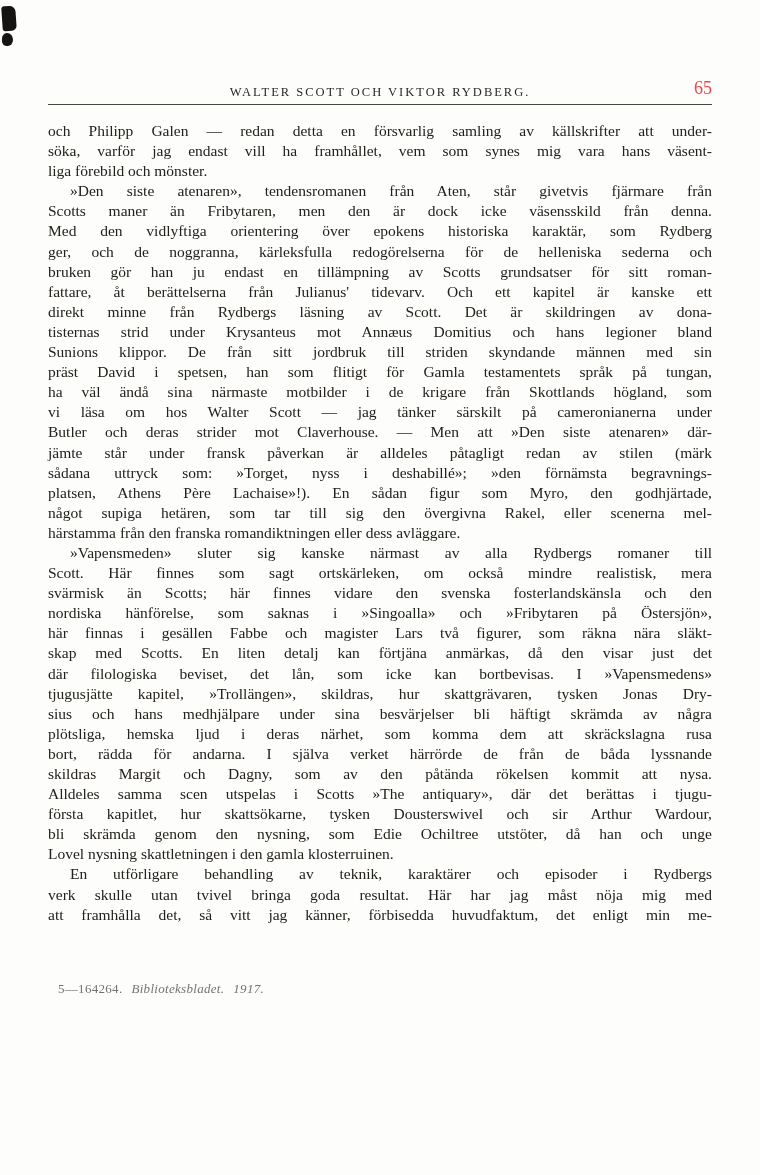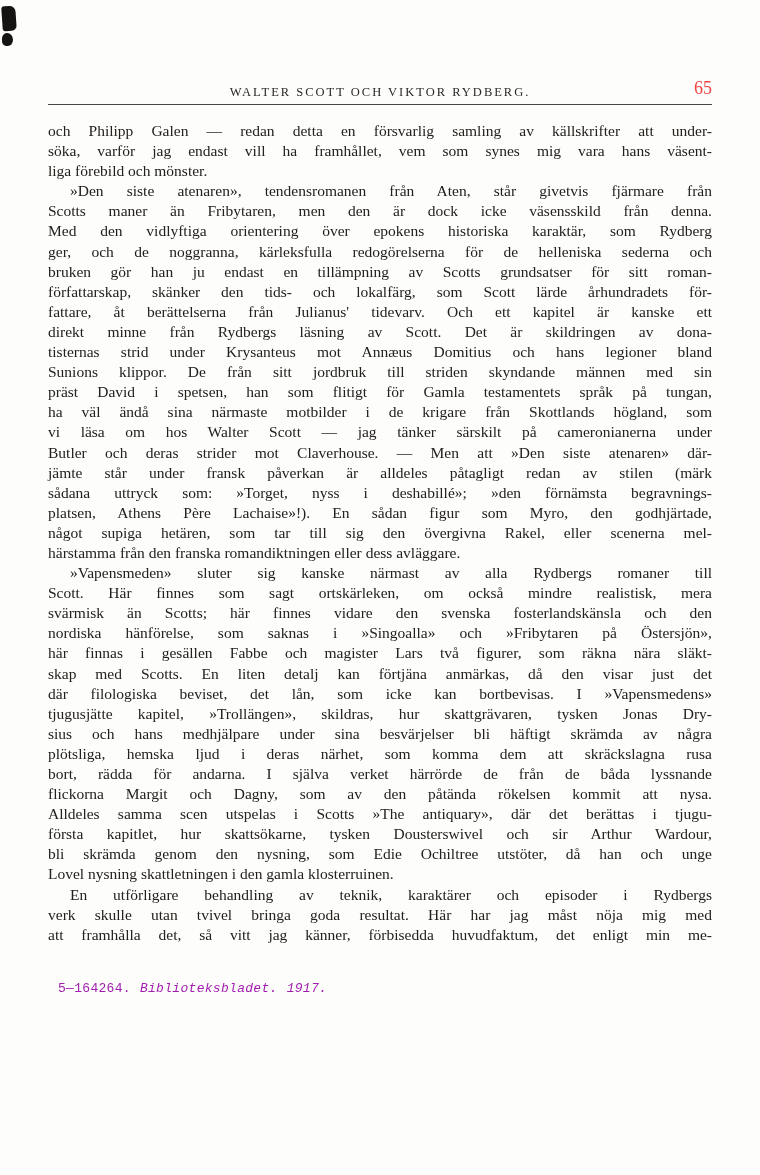--- a/index.html
+++ b/index.html
@@ -61,23 +61,22 @@
     white-space: normal;
   }
   .line.endline { text-align-last: left; }
   .line.indent { text-indent: 22px; }
 
   .footer {
     position: absolute;
     left: 48px; top: 981px;
     padding-left: 10px;
     font-size: 13px;
-    color: #a21caf;
+    color: #737373;
     letter-spacing: 0.3px;
-    font-family: Liberation Mono, monospace;
   }
   .footer span { margin-right: 9px; }
   .ital { font-style: italic; }
 </style>
 </head>
 <body>
 
 <div class="page">
 
   <div class="artifact a1"></div>
@@ -92,21 +91,20 @@
 
   <div class="bodytext">
       <div class="line">och Philipp Galen — redan detta en försvarlig samling av källskrifter att under-</div>
       <div class="line">söka, varför jag endast vill ha framhållet, vem som synes mig vara hans väsent-</div>
       <div class="line endline">liga förebild och mönster.</div>
       <div class="line indent">»Den siste atenaren», tendensromanen från Aten, står givetvis fjärmare från</div>
       <div class="line">Scotts maner än Fribytaren, men den är dock icke väsensskild från denna.</div>
       <div class="line">Med den vidlyftiga orientering över epokens historiska karaktär, som Rydberg</div>
       <div class="line">ger, och de noggranna, kärleksfulla redogörelserna för de helleniska sederna och</div>
       <div class="line">bruken gör han ju endast en tillämpning av Scotts grundsatser för sitt roman-</div>
-      <div class="line">författarskap, skänker den tids- och lokalfärg, som Scott lärde århundradets för-</div>
       <div class="line">fattare, åt berättelserna från Julianus' tidevarv.  Och ett kapitel är kanske ett</div>
       <div class="line">direkt minne från Rydbergs läsning av Scott.  Det är skildringen av dona-</div>
       <div class="line">tisternas strid under Krysanteus mot Annæus Domitius och hans legioner bland</div>
       <div class="line">Sunions klippor.  De från sitt jordbruk till striden skyndande männen med sin</div>
       <div class="line">präst David i spetsen, han som flitigt för Gamla testamentets språk på tungan,</div>
       <div class="line">ha väl ändå sina närmaste motbilder i de krigare från Skottlands högland, som</div>
       <div class="line">vi läsa om hos Walter Scott — jag tänker särskilt på cameronianerna under</div>
       <div class="line">Butler och deras strider mot Claverhouse. — Men att »Den siste atenaren» där-</div>
       <div class="line">jämte står under fransk påverkan är alldeles påtagligt redan av stilen (märk</div>
       <div class="line">sådana uttryck som: »Torget, nyss i deshabillé»; »den förnämsta begravnings-</div>
@@ -117,21 +115,21 @@
       <div class="line">Scott.  Här finnes som sagt ortskärleken, om också mindre realistisk, mera</div>
       <div class="line">svärmisk än Scotts; här finnes vidare den svenska fosterlandskänsla och den</div>
       <div class="line">nordiska hänförelse, som saknas i »Singoalla» och »Fribytaren på Östersjön»,</div>
       <div class="line">här finnas i gesällen Fabbe och magister Lars två figurer, som räkna nära släkt-</div>
       <div class="line">skap med Scotts.  En liten detalj kan förtjäna anmärkas, då den visar just det</div>
       <div class="line">där filologiska beviset, det lån, som icke kan bortbevisas.  I »Vapensmedens»</div>
       <div class="line">tjugusjätte kapitel, »Trollängen», skildras, hur skattgrävaren, tysken Jonas Dry-</div>
       <div class="line">sius och hans medhjälpare under sina besvärjelser bli häftigt skrämda av några</div>
       <div class="line">plötsliga, hemska ljud i deras närhet, som komma dem att skräckslagna rusa</div>
       <div class="line">bort, rädda för andarna.  I själva verket härrörde de från de båda lyssnande</div>
-      <div class="line">flickorna Margit och Dagny, som av den påtända rökelsen kommit att nysa.</div>
+      <div class="line">skildras Margit och Dagny, som av den påtända rökelsen kommit att nysa.</div>
       <div class="line">Alldeles samma scen utspelas i Scotts »The antiquary», där det berättas i tjugu-</div>
       <div class="line">första kapitlet, hur skattsökarne, tysken Dousterswivel och sir Arthur Wardour,</div>
       <div class="line">bli skrämda genom den nysning, som Edie Ochiltree utstöter, då han och unge</div>
       <div class="line endline">Lovel nysning skattletningen i den gamla klosterruinen.</div>
       <div class="line indent">En utförligare behandling av teknik, karaktärer och episoder i Rydbergs</div>
       <div class="line">verk skulle utan tvivel bringa goda resultat.  Här har jag måst nöja mig med</div>
       <div class="line">att framhålla det, så vitt jag känner, förbisedda huvudfaktum, det enligt min me-</div>
     </div>
 
   <div class="footer">

